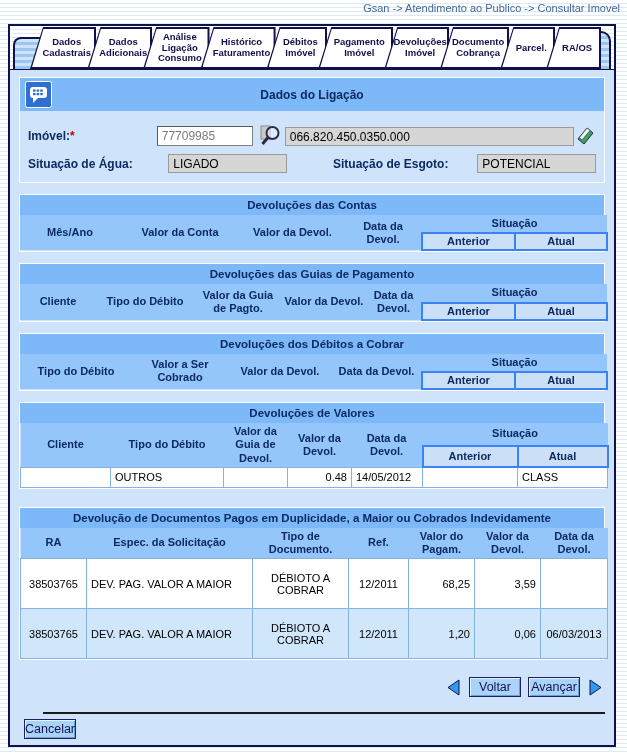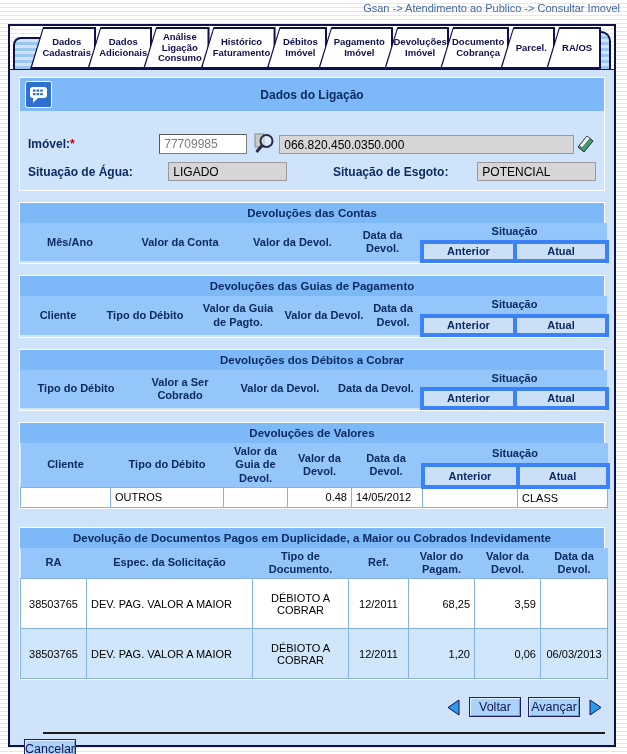--- a/index.html
+++ b/index.html
@@ -30,34 +30,34 @@
     font-weight:bold; font-size:9.5px; line-height:1.12; color:#10104a; padding:1px 3px 1px 10px; }
 
   
   .content { position:absolute; left:0; right:0; top:43px; bottom:0; background:#cfe4fb;
     border-top:1px solid #10104a; padding:7px 9px 0 9px; }
 
   .blk { border:1px solid #ffffff; }
   .panel-header { background:#7db9f8; height:33px; display:flex; align-items:center; padding:0 5px; position:relative; }
   .panel-title { position:absolute; left:0; right:0; text-align:center; font-weight:bold; font-size:12px; color:#0d2a63; }
   .comment-btn { width:27px; height:27px; z-index:1; cursor:pointer; display:flex; }
-  .panel-body { padding:7px 8px 9px 8px; font-size:12px;margin-top:8px; }
+  .panel-body { padding:7px 8px 9px 8px; font-size:12px; }
   .form-row { display:flex; align-items:center; margin-top:6px; }
   .flabel { font-weight:bold; color:#0d2a63; }
   .req { color:#cc0000; font-weight:bold; }
   .inp { height:20px; border:1px solid #7f7f7f; border-top-color:#5a5a5a; border-left-color:#5a5a5a;
     background:#ffffff; color:#7a7a7a; font-size:12px; padding:1px 4px; font-family:"Liberation Sans",sans-serif; }
   .ro { height:19px; background:#d6d6d6; border:1px solid #9a9a9a; color:#000;
     font-size:12px; padding:2px 4px; white-space:nowrap; overflow:hidden; }
 
   .tbl { margin-top:11px; }
   .tbl-title { background:#7db9f8; text-align:center; font-weight:bold; font-size:11.5px; color:#0d2a63; padding:4px 0; }
   table { width:100%; border-collapse:collapse; table-layout:fixed; }
   thead th { background:#94c6fb; color:#0d2a63; font-size:11px; font-weight:bold; padding:2px 2px; line-height:1.2; }
-  th.sub { background:#cbe0f7; border:4px solid #3b82f6; padding:1px 2px; }
+  th.sub { background:#cbe0f7; border:2px solid #3b82f6; padding:1px 2px; }
   tbody td { background:#ffffff; border:1px solid #86b2e0; font-size:11px; color:#000;
     padding:2px 4px; height:20px; overflow:hidden; white-space:nowrap; }
   tbody tr.alt td { background:#cfe6fb; }
   td.num { text-align:right; } td.ctr { text-align:center; }
   .docs tbody td { height:50px; white-space:normal; }
 
   .actions { display:flex; justify-content:flex-end; align-items:center; gap:7px; margin-top:17px; padding-right:1px; }
   .btn { background:#a9d3f9; border:1px solid #20205c; color:#13134f; font-size:12.5px;
     font-family:"Liberation Sans",sans-serif; padding:2px 0; width:52px; text-align:center; cursor:pointer;
     box-shadow: inset 1px 1px 0 #e4f2ff, inset -1px -1px 0 #6d9fd0; }
@@ -124,21 +124,21 @@
                 <rect x="11.6" y="12" width="2.6" height="2.2"></rect>
                 <rect x="15.2" y="12" width="2.6" height="2.2"></rect>
             </g>
           </svg>
         </span>
         <span class="panel-title">Dados do Ligação</span>
       </div>
       <div class="panel-body">
         <div class="form-row">
           <span class="flabel" style="width:142px"><span>Imóvel:</span><span class="req">*</span></span>
-          <input class="inp" style="width: 88px;" value="77709985">
+          <input class="inp" style="width: 96px;" value="77709985">
           <span class="arrow-btn" style="margin:0 4px 0 6px">
             <svg width="22" height="24" viewBox="0 0 22 24">
               <rect x="2" y="2" width="9" height="13" fill="#c9c9c9" stroke="#8a8a8a"></rect>
               <circle cx="13.5" cy="9" r="6" fill="#eaf2fb" fill-opacity="0.55" stroke="#2b2b46" stroke-width="2"></circle>
               <line x1="9" y1="13.5" x2="3.5" y2="20" stroke="#2b2b46" stroke-width="3"></line>
             </svg>
           </span>
           <div class="ro" style="width:318px">066.820.450.0350.000</div>
           <span class="arrow-btn" style="margin-left:auto">
             <svg width="22" height="24" viewBox="0 0 22 24">

